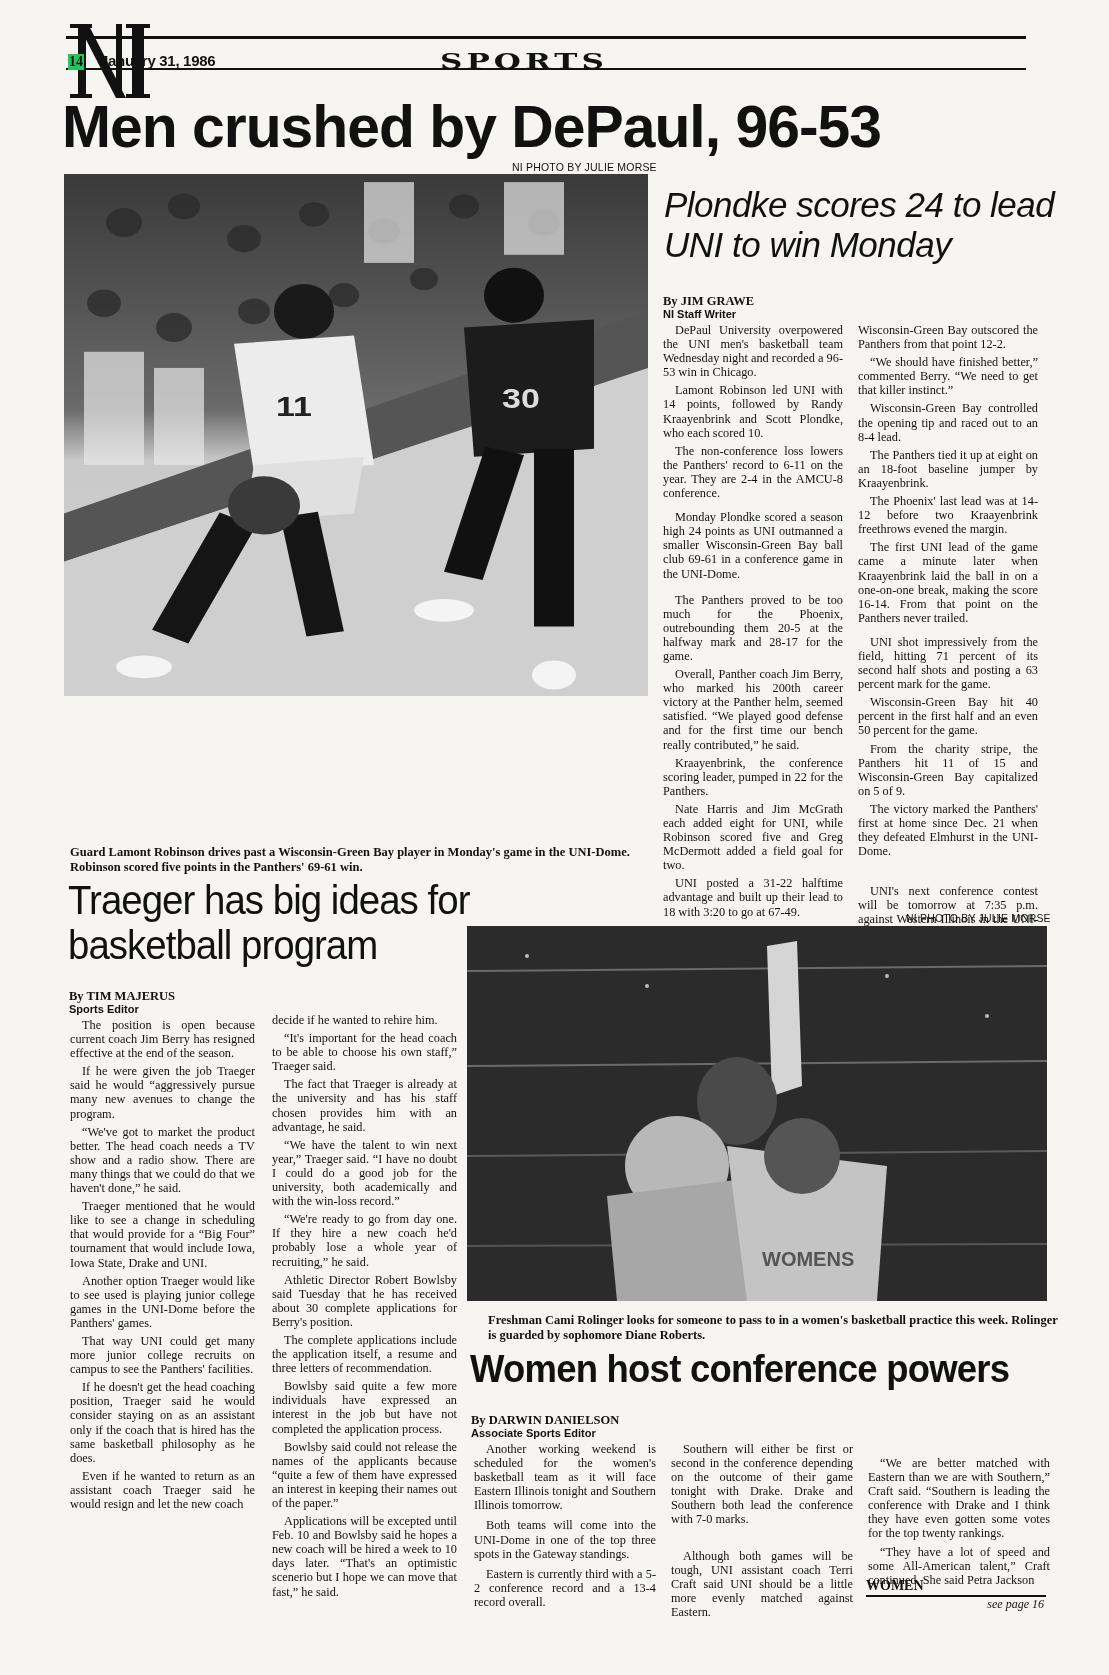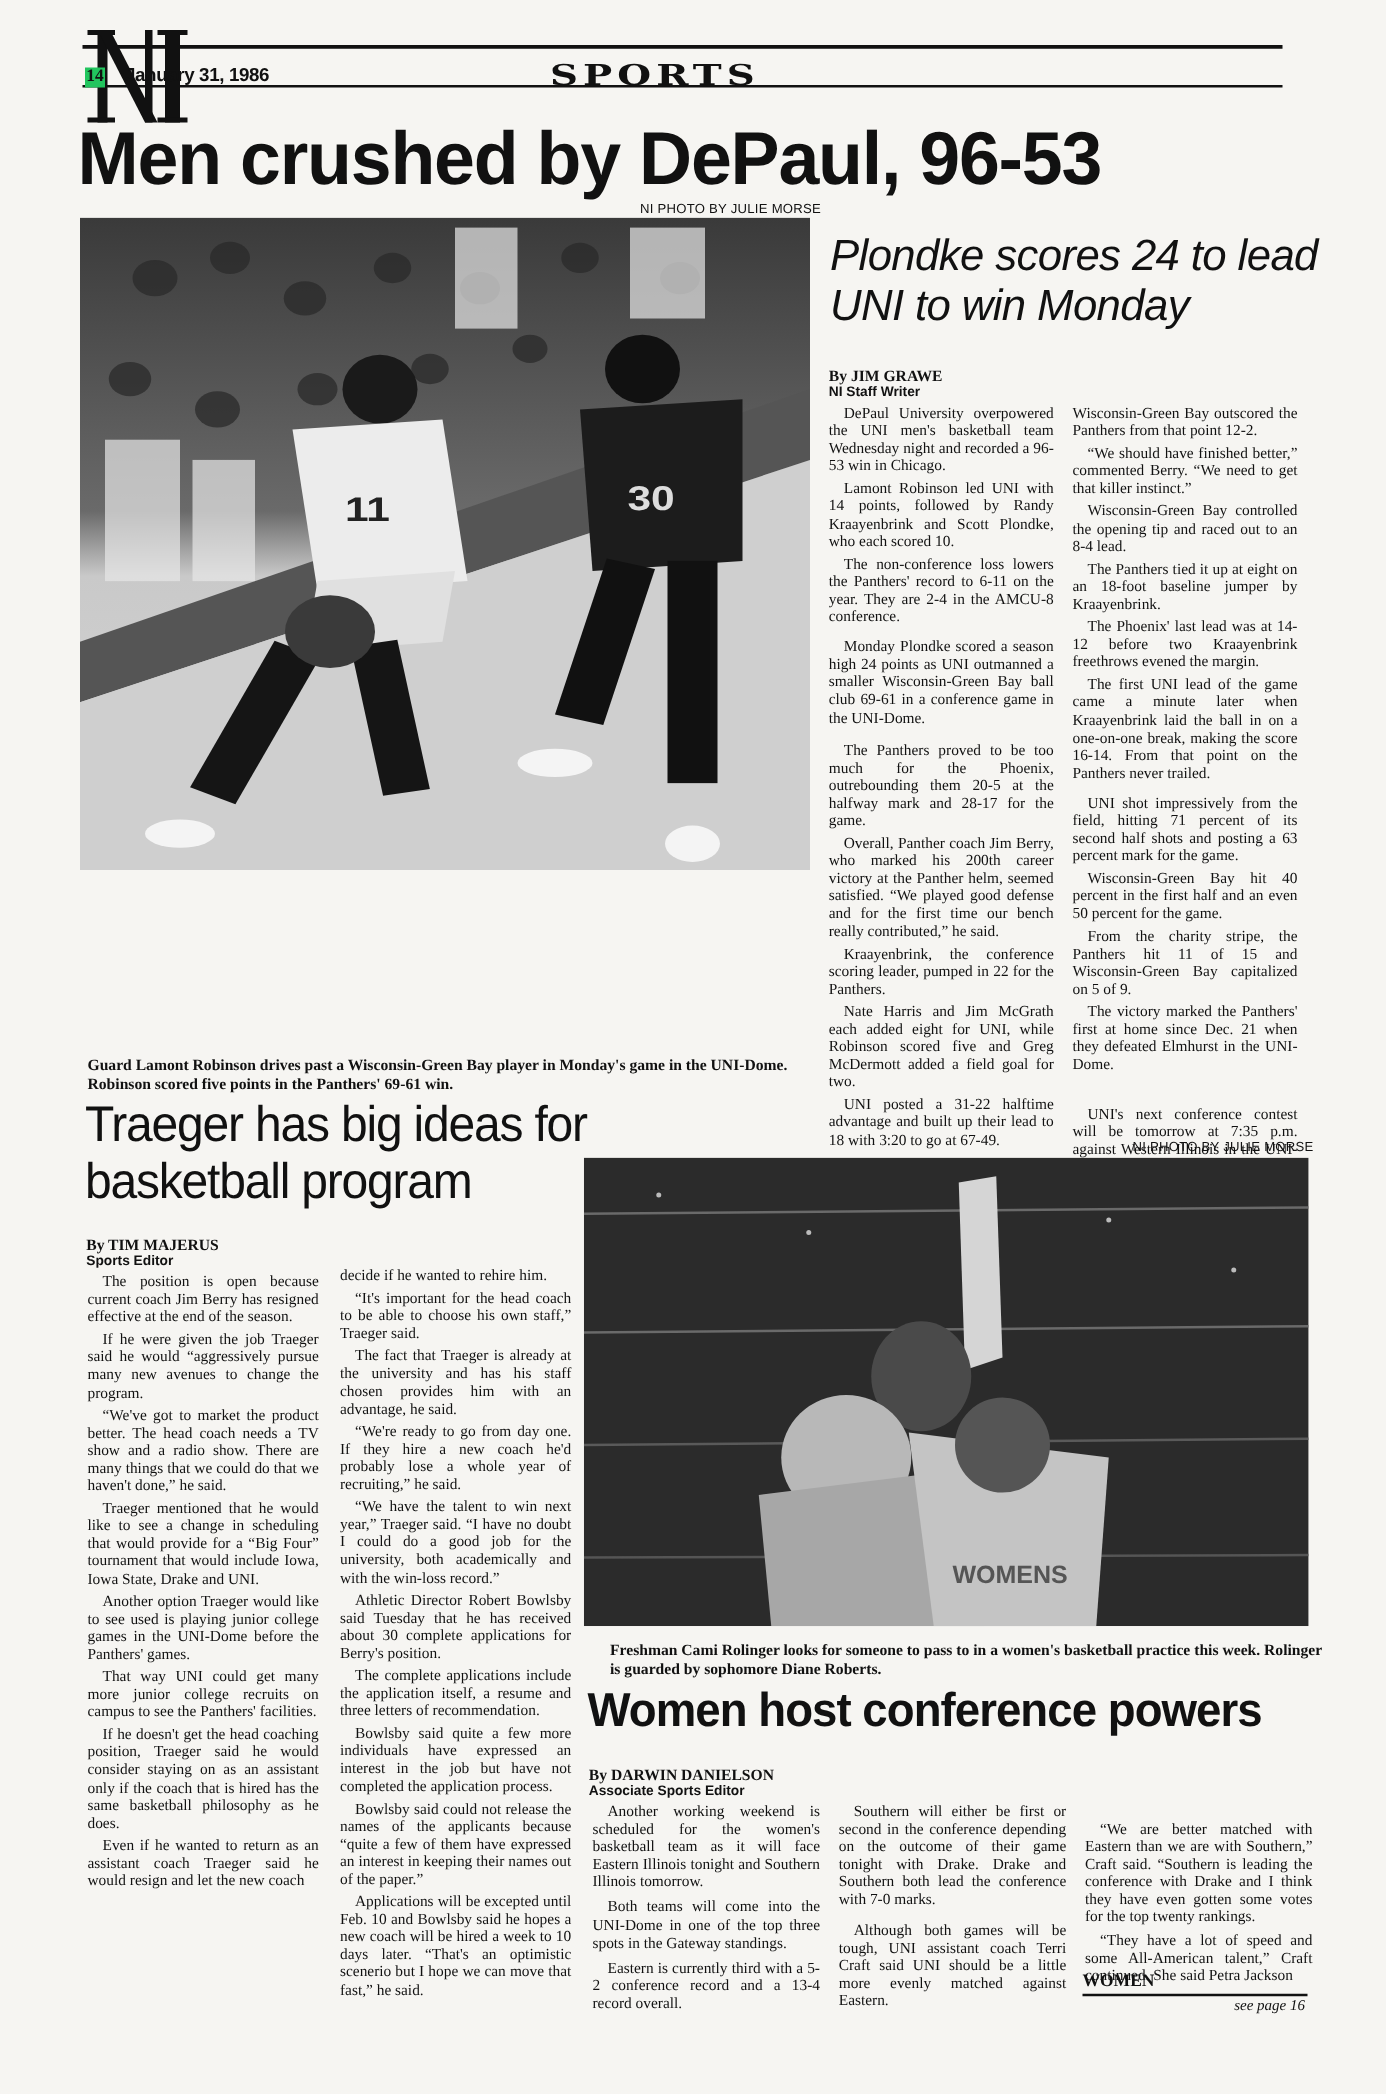--- a/index.html
+++ b/index.html
@@ -159,22 +159,22 @@
   <p>Another option Traeger would like to see used is playing junior college games in the UNI-Dome before the Panthers' games.</p>
   <p>That way UNI could get many more junior college recruits on campus to see the Panthers' facilities.</p>
   <p>If he doesn't get the head coaching position, Traeger said he would consider staying on as an assistant only if the coach that is hired has the same basketball philosophy as he does.</p>
   <p>Even if he wanted to return as an assistant coach Traeger said he would resign and let the new coach</p>
 </div>
 
 <div class="col" style="left:272px; top:1013px; width:185px;">
   <p style="text-indent:0;">decide if he wanted to rehire him.</p>
   <p>“It's important for the head coach to be able to choose his own staff,” Traeger said.</p>
   <p>The fact that Traeger is already at the university and has his staff chosen provides him with an advantage, he said.</p>
+  <p>“We have the talent to win next year,” Traeger said. “I have no doubt I could do a good job for the university, both academically and with the win-loss record.”</p>
   <p>“We're ready to go from day one. If they hire a new coach he'd probably lose a whole year of recruiting,” he said.</p>
-  <p>“We have the talent to win next year,” Traeger said. “I have no doubt I could do a good job for the university, both academically and with the win-loss record.”</p>
   <p>Athletic Director Robert Bowlsby said Tuesday that he has received about 30 complete applications for Berry's position.</p>
   <p>The complete applications include the application itself, a resume and three letters of recommendation.</p>
   <p>Bowlsby said quite a few more individuals have expressed an interest in the job but have not completed the application process.</p>
   <p>Bowlsby said could not release the names of the applicants because “quite a few of them have expressed an interest in keeping their names out of the paper.”</p>
   <p>Applications will be excepted until Feb. 10 and Bowlsby said he hopes a new coach will be hired a week to 10 days later. “That's an optimistic scenerio but I hope we can move that fast,” he said.</p>
 </div>
 
 <div class="abs credit" style="left:906px; top:912px;">NI PHOTO BY JULIE MORSE</div>
 
 <div class="photo" style="left:467px; top:926px; width:580px; height:375px;">
@@ -212,21 +212,21 @@
 </div>
 
 <div class="col" style="left:474px; top:1442px; width:182px;">
   <p>Another working weekend is scheduled for the women's basketball team as it will face Eastern Illinois tonight and Southern Illinois tomorrow.</p>
   <p style="margin-top:6px;">Both teams will come into the UNI-Dome in one of the top three spots in the Gateway standings.</p>
   <p style="margin-top:6px;">Eastern is currently third with a 5-2 conference record and a 13-4 record overall.</p>
 </div>
 
 <div class="col" style="left:671px; top:1442px; width:182px;">
   <p>Southern will either be first or second in the conference depending on the outcome of their game tonight with Drake. Drake and Southern both lead the conference with 7-0 marks.</p>
-  <p style="margin-top:10px;">Although both games will be tough, UNI assistant coach Terri Craft said UNI should be a little more evenly matched against Eastern.</p>
+  <p style="margin-top:22px;">Although both games will be tough, UNI assistant coach Terri Craft said UNI should be a little more evenly matched against Eastern.</p>
 </div>
 
 <div class="col" style="left:868px; top:1442px; width:182px;margin-top:14px;">
   <p>“We are better matched with Eastern than we are with Southern,” Craft said. “Southern is leading the conference with Drake and I think they have even gotten some votes for the top twenty rankings.</p>
   <p>“They have a lot of speed and some All-American talent,” Craft continued. She said Petra Jackson</p>
 </div>
 
 <div class="jump">
   <div class="jump-word">WOMEN</div>
   <div class="jump-rule"></div>

